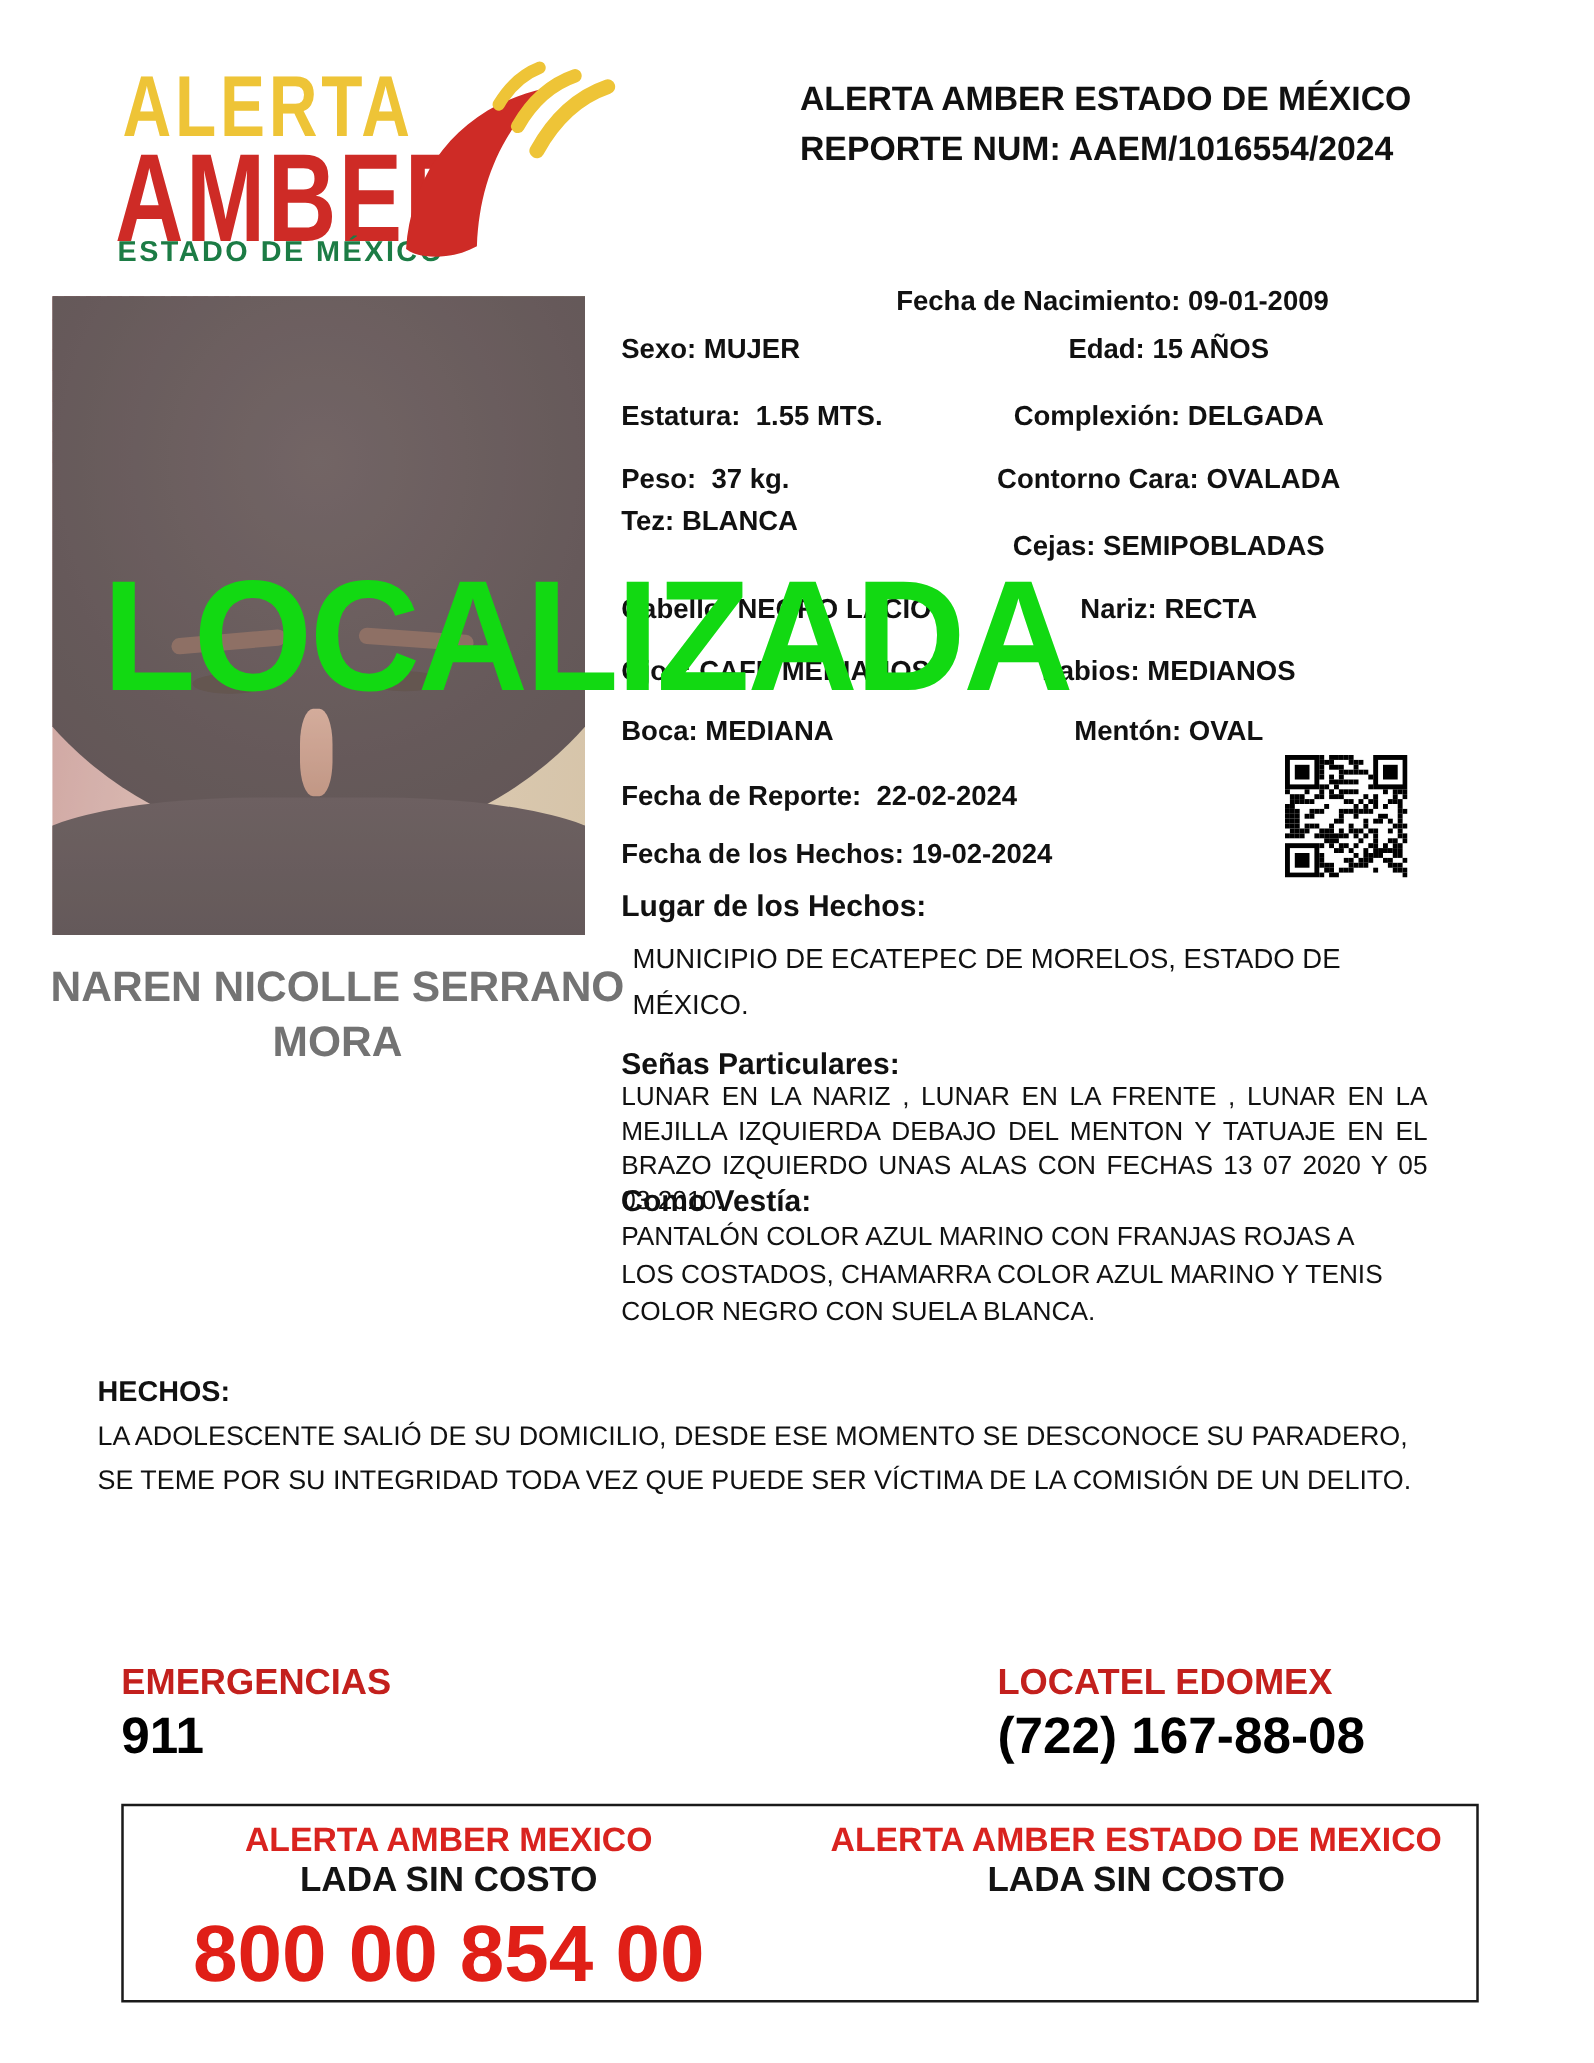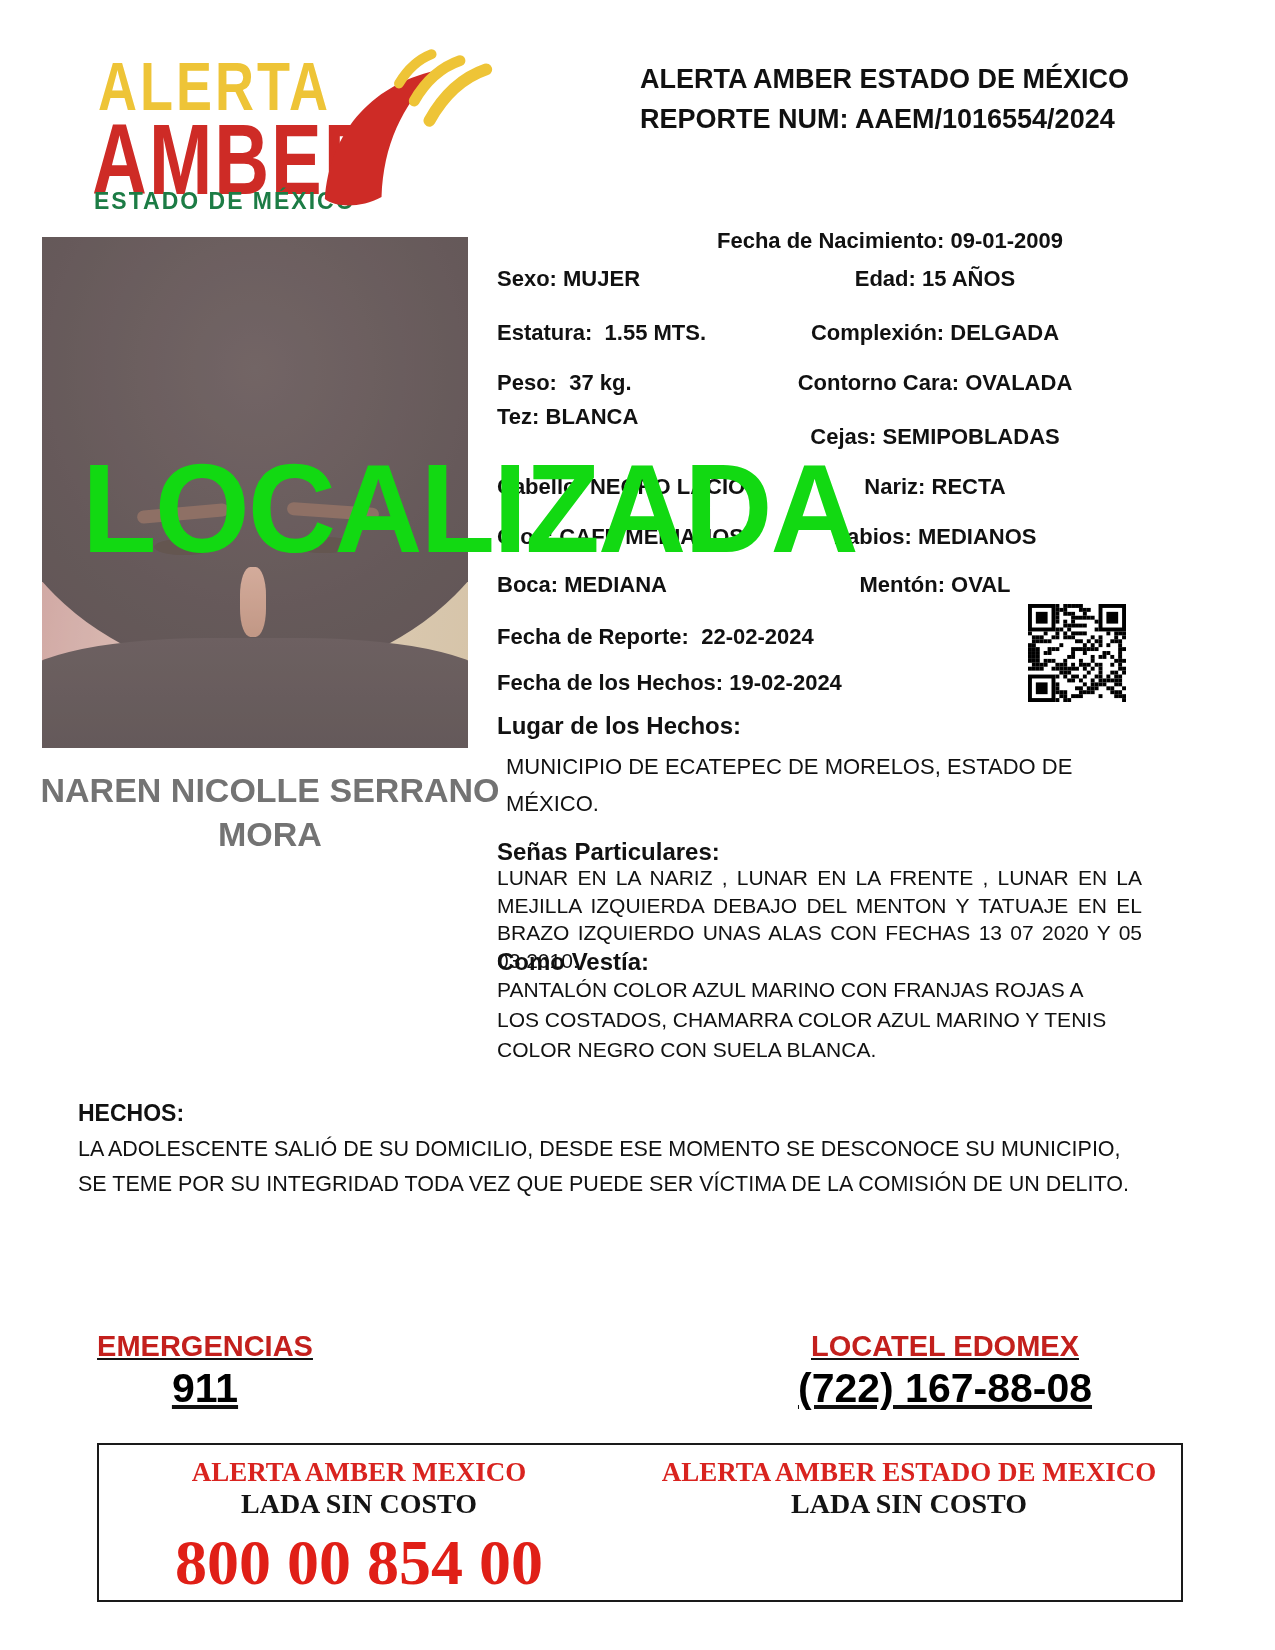--- a/index.html
+++ b/index.html
@@ -76,27 +76,27 @@
   .sec-body { position:absolute; font-size:21px; font-weight:normal; }
 
   
   .qr { left:1028px; top:604px; width:98px; height:98px; z-index:4; }
 
   
   .hechos-title { left:78px; top:1100px; font-weight:bold; font-size:23px; }
   .hechos-body  { left:78px; top:1132px; width:1075px; font-size:21.5px; line-height:35px; }
 
   
-  .contact { position:absolute; top:1330px; transform:translateX(-50%); text-align:center; white-space:nowrap;text-decoration:underline; }
+  .contact { position:absolute; top:1330px; transform:translateX(-50%); text-align:left; white-space:nowrap; }
   .contact .clabel { color:#c3201d; font-weight:bold; font-size:29px; }
   .contact .cnumber { color:#000000; font-weight:bold; font-size:41px; margin-top:2px; }
 
   
   .hotbox { left:97px; top:1443px; width:1086px; height:159px; border:2px solid #1a1a1a; background:#fff; }
-  .hotcol { position:absolute; top:12px; text-align:center;font-family:Liberation Serif, serif; }
+  .hotcol { position:absolute; top:12px; text-align:center; }
   .hotcol.c0 { left:10px;  width:500px; }
   .hotcol.c1 { left:545px; width:530px; }
   .hot-title { color:#d9231f; font-weight:bold; font-size:27px; }
   .hot-sub   { color:#141414; font-weight:bold; font-size:28px; }
   .hot-num   { color:#e01f17; font-weight:bold; font-size:64px; margin-top:6px; white-space:nowrap; }
 </style>
 </head>
 <body>
 
 <div class="page">
@@ -408,21 +408,21 @@
         <rect x="7.84" y="7.84" width="11.76" height="11.76" fill="#000"></rect>
         <rect x="70.56" y="0" width="27.439999999999998" height="27.439999999999998" fill="#000"></rect>
         <rect x="74.48" y="3.92" width="19.6" height="19.6" fill="#fff"></rect>
         <rect x="78.4" y="7.84" width="11.76" height="11.76" fill="#000"></rect>
         <rect x="0" y="70.56" width="27.439999999999998" height="27.439999999999998" fill="#000"></rect>
         <rect x="3.92" y="74.48" width="19.6" height="19.6" fill="#fff"></rect>
         <rect x="7.84" y="78.4" width="11.76" height="11.76" fill="#000"></rect>
       </svg></div>
 
   <div class="abs hechos-title">HECHOS:</div>
-  <div class="abs hechos-body">LA ADOLESCENTE SALIÓ DE SU DOMICILIO, DESDE ESE MOMENTO SE DESCONOCE SU MUNICIPIO, SE TEME POR SU INTEGRIDAD TODA VEZ QUE PUEDE SER VÍCTIMA DE LA COMISIÓN DE UN DELITO.</div>
+  <div class="abs hechos-body">LA ADOLESCENTE SALIÓ DE SU DOMICILIO, DESDE ESE MOMENTO SE DESCONOCE SU PARADERO, SE TEME POR SU INTEGRIDAD TODA VEZ QUE PUEDE SER VÍCTIMA DE LA COMISIÓN DE UN DELITO.</div>
 
   <div class="contact" style="left:205px;">
     <div class="clabel">EMERGENCIAS</div>
     <div class="cnumber">911</div>
   </div>
   <div class="contact" style="left:945px;">
     <div class="clabel">LOCATEL EDOMEX</div>
     <div class="cnumber">(722) 167-88-08</div>
   </div>
 

